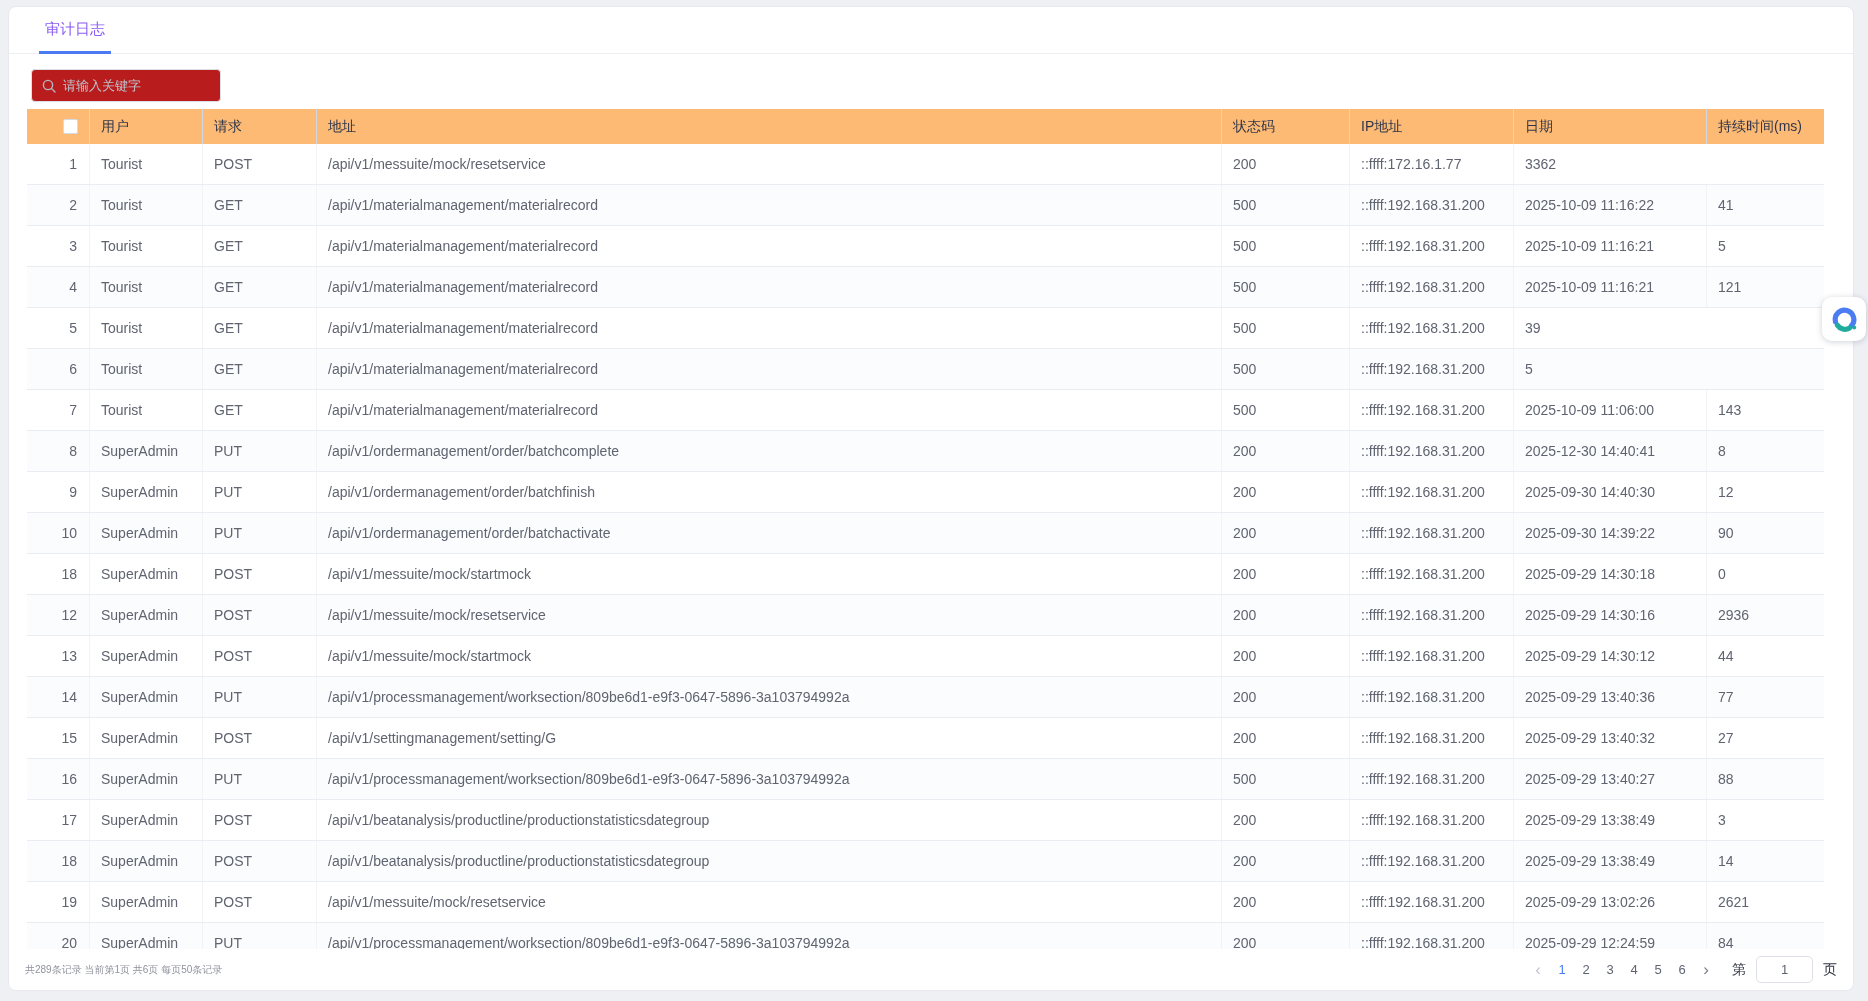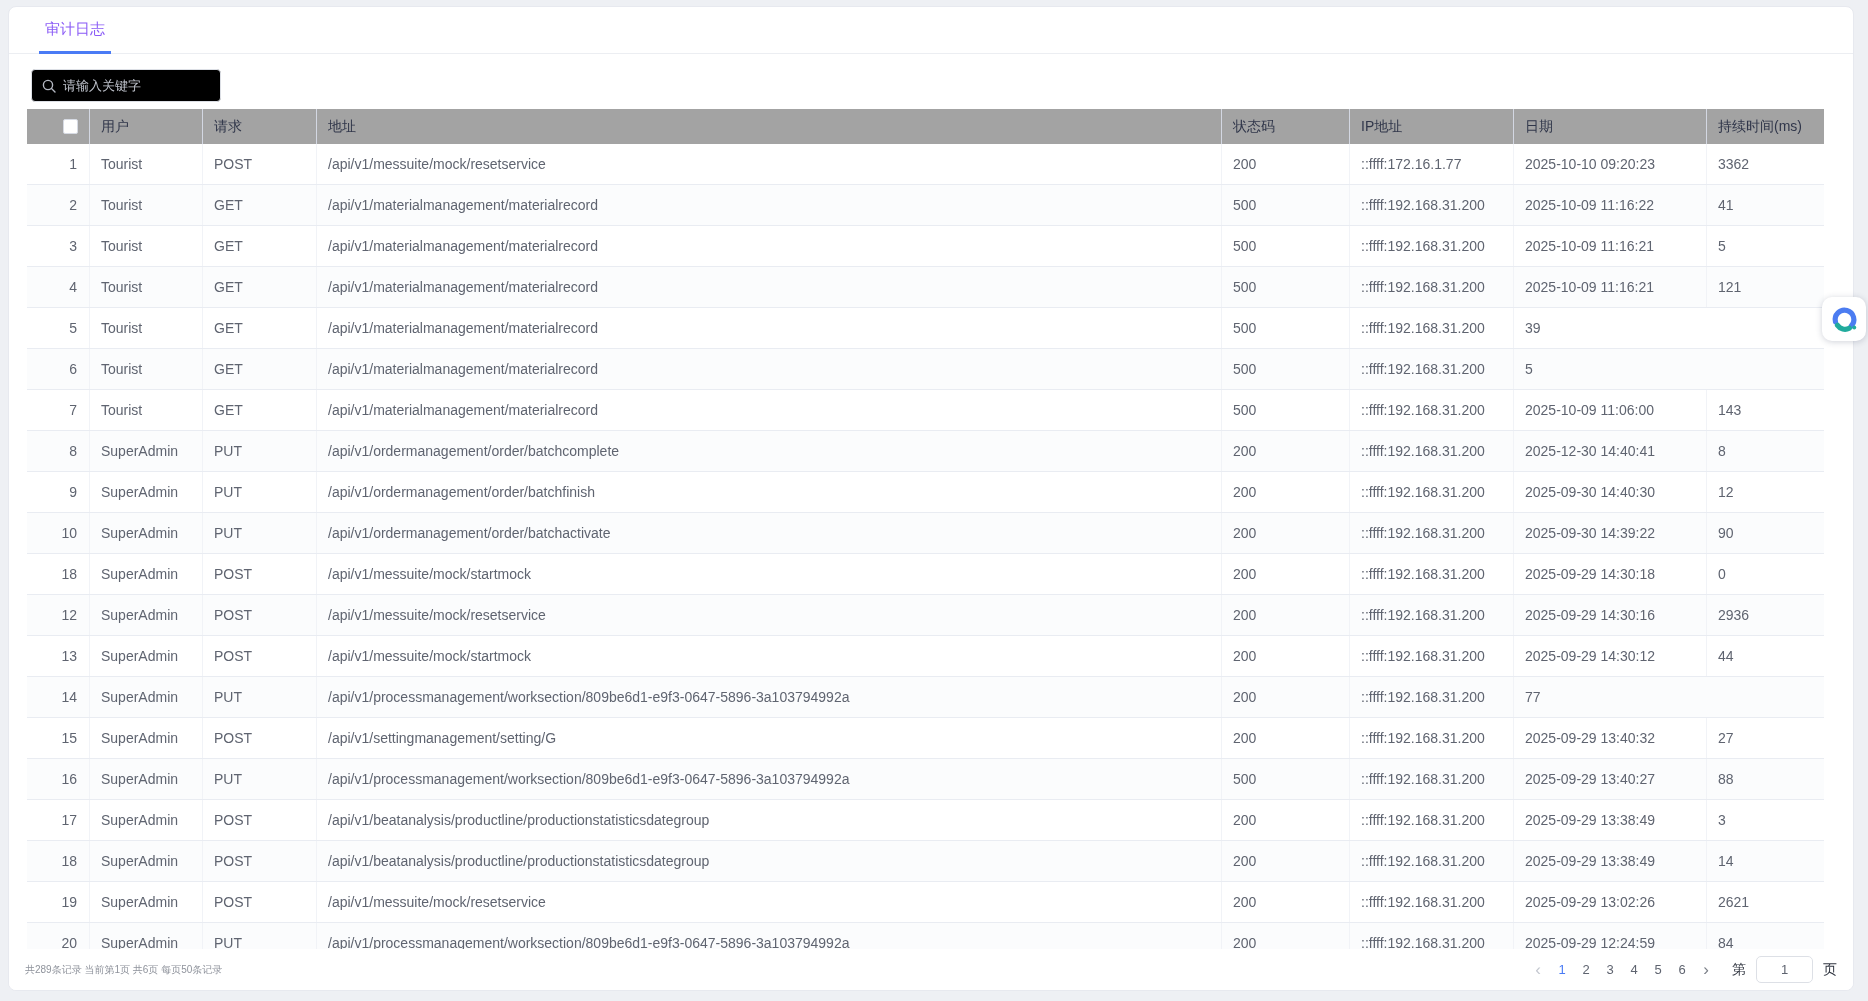--- a/index.html
+++ b/index.html
@@ -19,34 +19,34 @@
   .tabbar { height:47px; border-bottom:1px solid #eceef2; position:relative; }
   .tab {
     position:absolute; left:30px; top:0; height:47px;
     display:flex; align-items:center;
     font-size:15px; color:#8b5cf6; cursor:pointer;
     border-bottom:3px solid #4a7bf5; padding:0 6px;
   }
   
   .toolbar { position:absolute; left:22px; top:62px; }
   .search {
-    width:190px; height:33px; background:#000000;
+    width:190px; height:33px; background:#b91c1c;
     border:1px solid #dcdfe5; border-radius:4px;
     display:flex; align-items:center; padding:0 10px; gap:7px;
   }
   .search svg { flex:0 0 auto; }
   .search-ph { font-size:13px; color:#bfc3cc; }
   
   .table { position:absolute; left:18px; top:102px; width:1797px; }
   .tr {
     display:grid;
     grid-template-columns:63px 113px 114px 1fr 128px 164px 193px 117px;
     align-items:stretch;
   }
-  .thead { background:#a3a3a3; }
+  .thead { background:#fdba74; }
   .thead .tr { height:35px; }
   .th {
     display:flex; align-items:center; padding-left:11px;
     font-size:14px; color:#30364a; border-right:1px solid #d3d7e2;
   }
   .th:last-child { border-right:none; }
   .th-select { justify-content:flex-end; padding-right:11px; }
   .checkbox {
     width:15px; height:15px; background:#fff;
     border:1px solid #d6dae3; border-radius:2px; cursor:pointer;
@@ -129,21 +129,20 @@
       </div>
     </div>
     <div class="tbody" id="tbody">
         <div class="tr">
           <div class="td td-index">1</div>
           <div class="td">Tourist</div>
           <div class="td">POST</div>
           <div class="td">/api/v1/messuite/mock/resetservice</div>
           <div class="td">200</div>
           <div class="td">::ffff:172.16.1.77</div>
-          <div class="td">2025-10-10 09:20:23</div>
           <div class="td">3362</div>
         </div>
         <div class="tr">
           <div class="td td-index">2</div>
           <div class="td">Tourist</div>
           <div class="td">GET</div>
           <div class="td">/api/v1/materialmanagement/materialrecord</div>
           <div class="td">500</div>
           <div class="td">::ffff:192.168.31.200</div>
           <div class="td">2025-10-09 11:16:22</div>
@@ -257,20 +256,21 @@
           <div class="td">2025-09-29 14:30:12</div>
           <div class="td">44</div>
         </div>
         <div class="tr">
           <div class="td td-index">14</div>
           <div class="td">SuperAdmin</div>
           <div class="td">PUT</div>
           <div class="td">/api/v1/processmanagement/worksection/809be6d1-e9f3-0647-5896-3a103794992a</div>
           <div class="td">200</div>
           <div class="td">::ffff:192.168.31.200</div>
+          <div class="td">2025-09-29 13:40:36</div>
           <div class="td">77</div>
         </div>
         <div class="tr">
           <div class="td td-index">15</div>
           <div class="td">SuperAdmin</div>
           <div class="td">POST</div>
           <div class="td">/api/v1/settingmanagement/setting/G</div>
           <div class="td">200</div>
           <div class="td">::ffff:192.168.31.200</div>
           <div class="td">2025-09-29 13:40:32</div>

